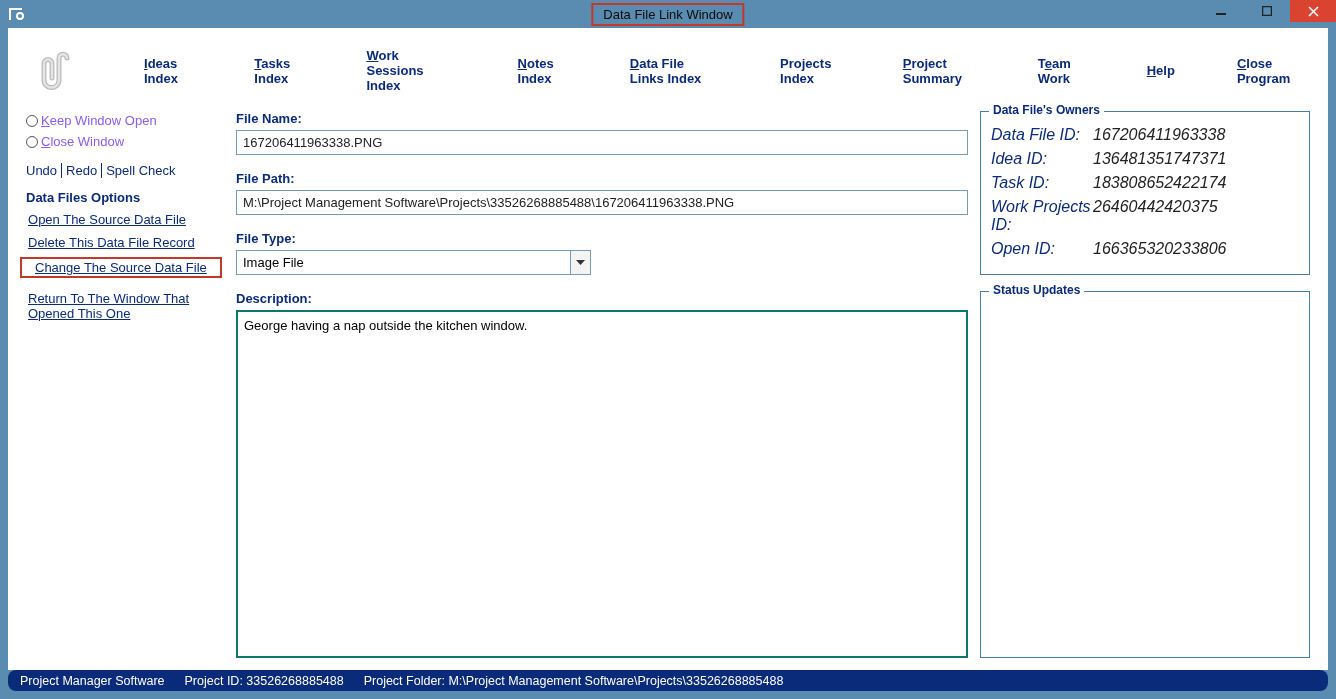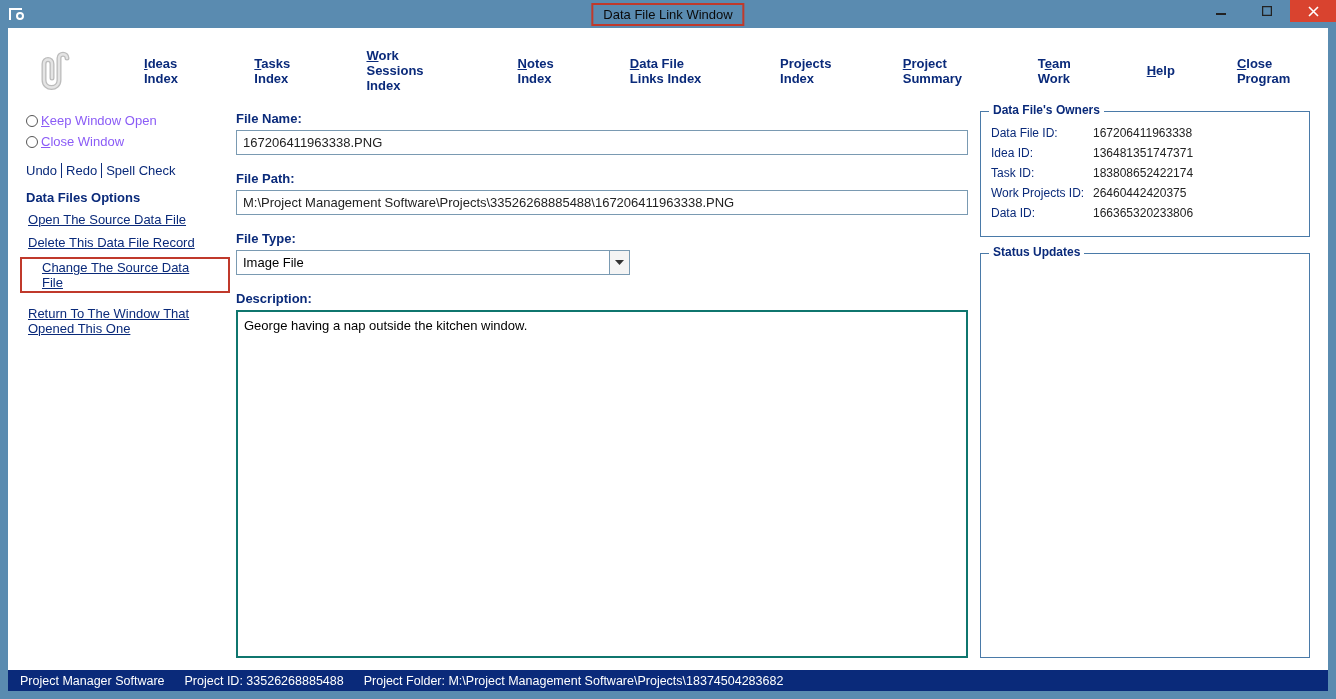--- a/index.html
+++ b/index.html
@@ -106,21 +106,21 @@
   }
   .side-link {
     color: #0a2a7a;
     text-decoration: underline;
     margin-bottom: 6px;
     cursor: pointer;
     padding: 1px 2px;
   }
   .side-link.boxed {
     border: 2px solid #c0392b;
-    padding: 1px 20px;
+    padding: 1px 13px;
     text-decoration: underline;
     display: inline-block;
     margin-left: -6px;
     margin-right: -6px;
   }
   .main {
     flex: 1;
     min-width: 0;
     display: flex;
     flex-direction: column;
@@ -135,21 +135,21 @@
     border: 1px solid #7a9ab2;
     padding: 4px 6px;
     font-family: inherit;
     font-size: 13px;
     color: #222;
     margin-bottom: 16px;
     background: #fff;
   }
   .select-wrap {
     display: flex;
-    width: 394px;
+    width: 355px;
     border: 1px solid #7a9ab2;
     margin-bottom: 16px;
   }
   .select-val {
     flex: 1;
     padding: 4px 6px;
   }
   .select-btn {
     width: 20px;
     border-left: 1px solid #7a9ab2;
@@ -183,34 +183,35 @@
   .group-legend {
     position: absolute;
     top: -9px;
     left: 8px;
     background: #fff;
     color: #0a2a7a;
     font-weight: bold;
     padding: 0 4px;
     font-size: 12px;
   }
-  .kv-row { display: flex; margin-bottom: 6px; font-size: 12px; }
+  .kv-row { display: flex; margin-bottom: 6px; font-size: 16px; font-style: italic; }
   .kv-key { color: #0a2a7a; width: 102px; }
   .kv-val { color: #222; }
   .statusbar {
     position: absolute;
     left: 8px; right: 8px; bottom: 8px;
     height: 21px;
     background: #0a2a7a;
     color: #fff;
     display: flex;
     align-items: center;
     gap: 20px;
     padding: 0 12px;
     font-size: 12.5px;
+    border-radius: 8px;
   }
   svg { display: block; }
 </style>
 </head>
 <body>
 
 <div class="titlebar">
   <span class="app-icon">
     <svg width="16" height="14" viewBox="0 0 16 14">
         <path d="M2 13 L2 2 L14 2" stroke="#fff" stroke-width="2" fill="none"></path>
@@ -312,32 +313,32 @@
         </div>
         <div class="kv-row">
           <span class="kv-key">Task ID:</span>
           <span class="kv-val">183808652422174</span>
         </div>
         <div class="kv-row">
           <span class="kv-key">Work Projects ID:</span>
           <span class="kv-val">26460442420375</span>
         </div>
         <div class="kv-row">
-          <span class="kv-key">Data ID:</span>
+          <span class="kv-key">Open ID:</span>
           <span class="kv-val">166365320233806</span>
         </div>
       </div>
       <div class="groupbox flex-fill">
         <div class="group-legend">Status Updates</div>
       </div>
     </div>
   </div>
 </div>
 
 <div class="statusbar">
   <span>Project Manager Software</span>
   <span>
     <span>Project ID:</span>&nbsp;<span>33526268885488</span>
   </span>
   <span>
-    <span>Project Folder:</span>&nbsp;<span>M:\Project Management Software\Projects\18374504283682</span>
+    <span>Project Folder:</span>&nbsp;<span>M:\Project Management Software\Projects\33526268885488</span>
   </span>
 </div>
 
 </body></html>

